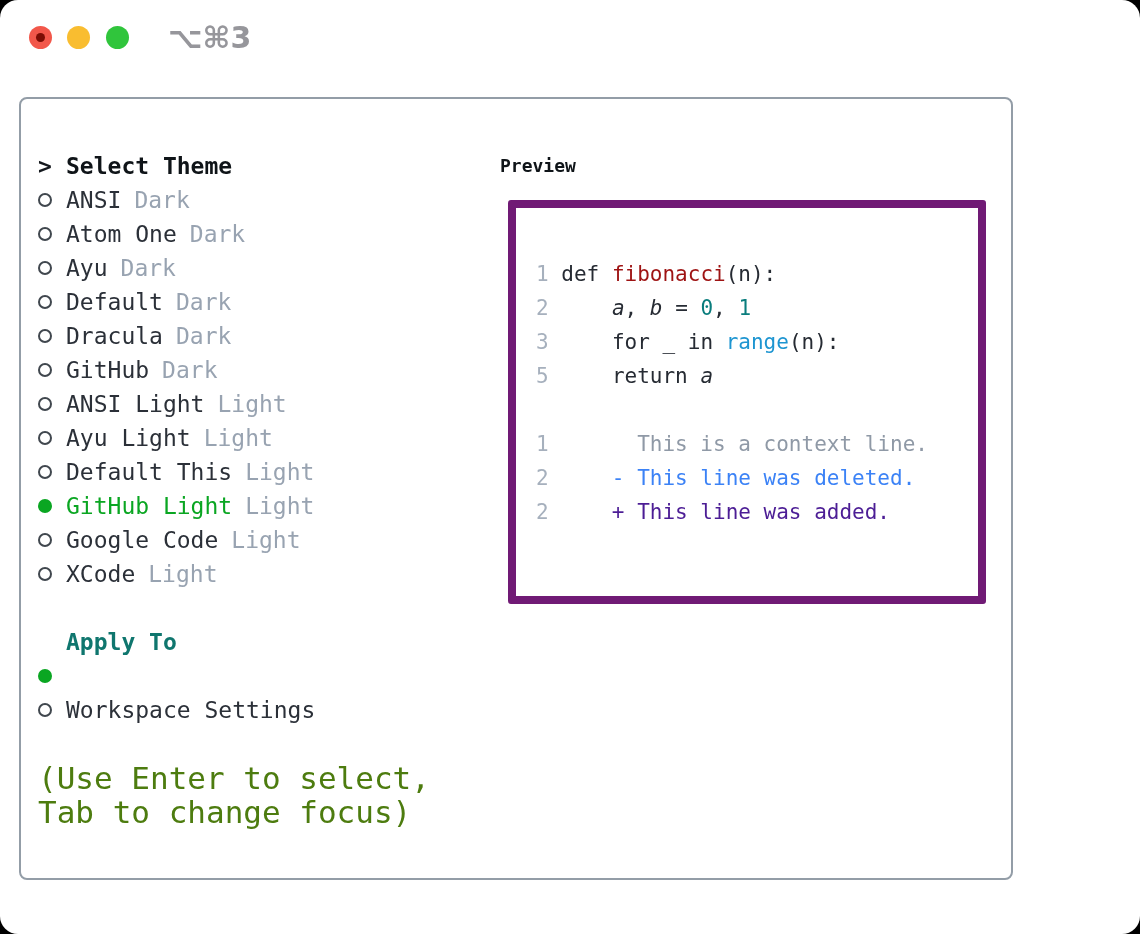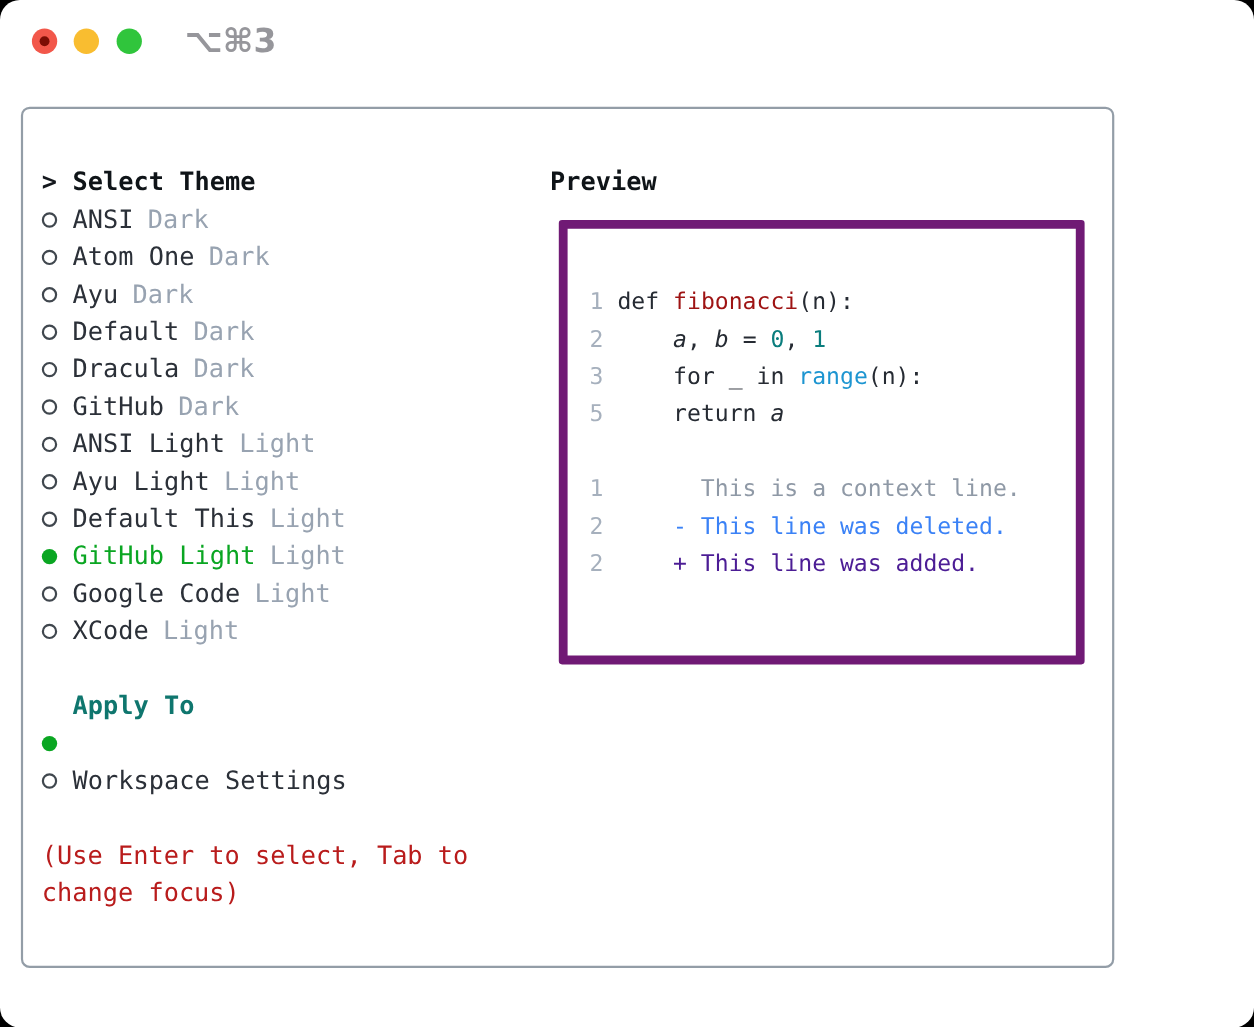--- a/index.html
+++ b/index.html
@@ -29,23 +29,23 @@
   .row{display:flex;align-items:center;height:34px;font-size:23px;white-space:pre;}
   .marker-cell{width:28px;display:flex;align-items:center;}
   .radio{width:14px;height:14px;border-radius:50%;border:2px solid #40474e;box-sizing:border-box;}
   .radio.on{background:#0aa622;border:none;}
   .prompt{font-weight:bold;color:#14181d;}
   .hdr{font-weight:bold;color:#0f1418;}
   .name{color:#2b3038;}
   .badge{color:#98a3b1;margin-left:13px;}
   .row.selected .name{color:#0aa622;}
   .gap-row{height:34px;}
-  .hint{color:#b91c1c;width:440px;font-size:23px;line-height:34px;margin-top:0;}
+  .hint{color:#4d7c0f;width:440px;font-size:31px;line-height:34px;margin-top:0;}
   
-  .preview-title{height:34px;line-height:34px;font-size:23px;font-weight:bold;color:#0f1418;}
+  .preview-title{height:34px;line-height:34px;font-size:18px;font-weight:bold;color:#0f1418;}
   .preview-box{
     margin-top:17px;margin-left:8px;width:478px;height:404px;box-sizing:border-box;
     border:8px solid #701a75;border-radius:3px;background:#fff;
     padding:49px 0 0 20px;overflow:hidden;
   }
   .code-line{height:34px;line-height:34px;font-size:21px;white-space:pre;}
   .tok-gutter{color:#a6b0bd;}
   .tok-plain{color:#262b33;}
   .tok-kw{color:#262b33;}
   .tok-fn{color:#9e1313;}

